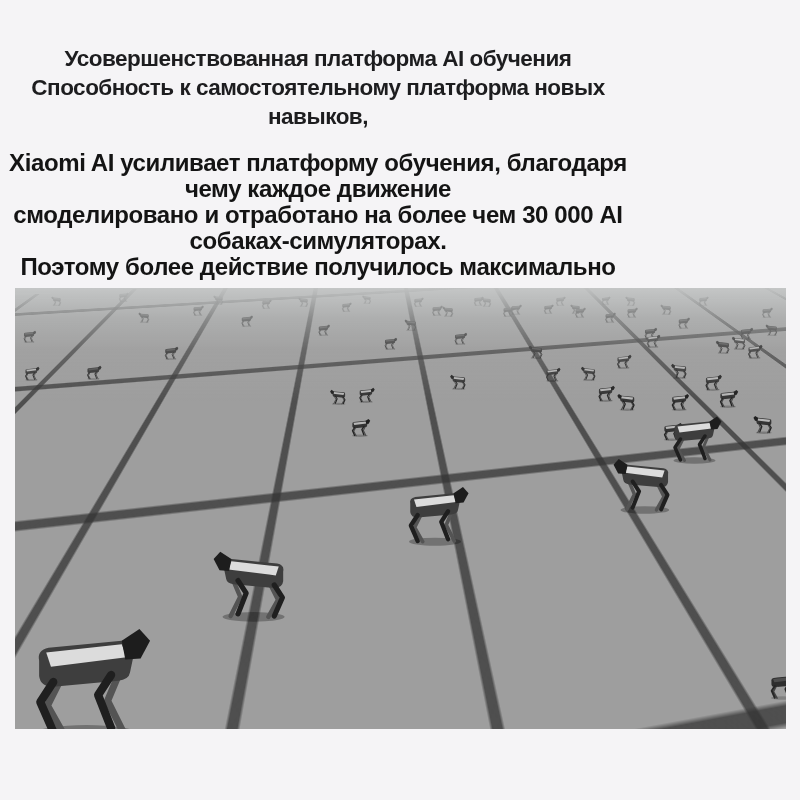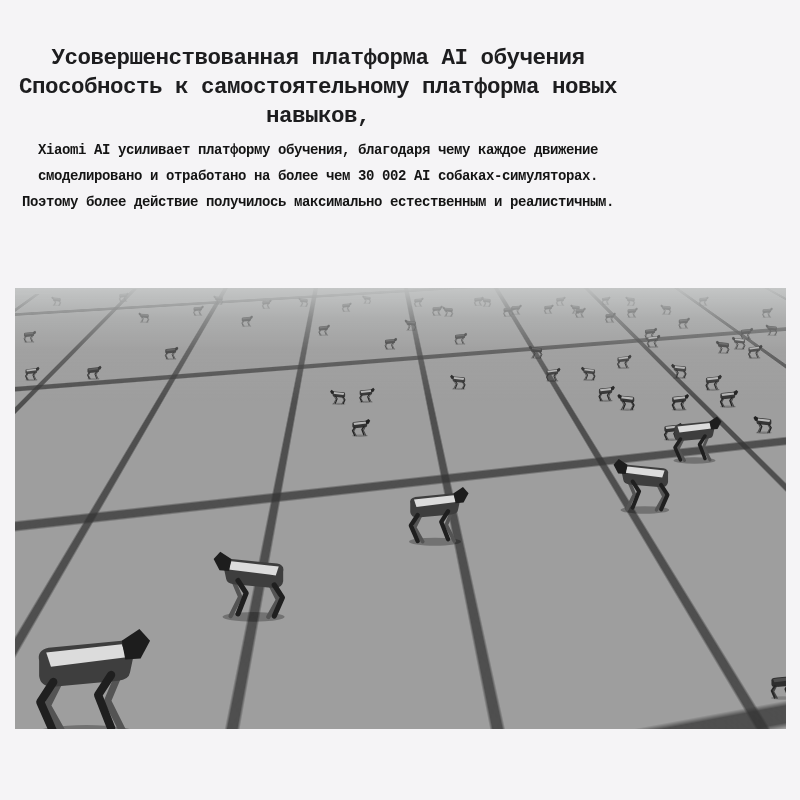--- a/index.html
+++ b/index.html
@@ -2,37 +2,37 @@
 <html><head>
 <meta charset="utf-8">
 <style>
   * { margin:0; padding:0; box-sizing:border-box; }
   html,body { width:800px; height:800px; }
   body {
     font-family:"Liberation Sans", sans-serif;
     background:#f5f4f6;
     overflow:hidden;
   }
-  .page { position:relative; width:636px; height:800px;font-family:Liberation Mono, monospace; }
+  .page { position:relative; width:636px; height:800px; }
 
   
   .headline {
     padding-top:44px;
     text-align:center;
     font-size:22.5px;
     line-height:29px;
     font-weight:700;
     letter-spacing:-0.5px;
     color:#1d1d1f;
     font-stretch:condensed;
   }
   .intro {
-    margin-top:6px;
+    margin-top:19px;
     text-align:center;
-    font-size:14px;
+    font-size:24px;
     line-height:26px;
     font-weight:700;
     letter-spacing:-0.4px;
     color:#141414;
     font-stretch:condensed;
   }
 
   
   .sim-image {
     position:absolute;
@@ -73,21 +73,21 @@
 
 <div class="page">
 
   <div class="headline">
     <div>Усовершенствованная платформа AI обучения</div>
     <div>Способность к самостоятельному платформа новых навыков,</div>
   </div>
 
   <div class="intro">
     <div>Xiaomi AI усиливает платформу обучения, благодаря чему каждое движение</div>
-    <div>смоделировано и отработано на более чем 30 002 AI собаках-симуляторах.</div>
+    <div>смоделировано и отработано на более чем 30 000 AI собаках-симуляторах.</div>
     <div>Поэтому более действие получилось максимально естественным и реалистичным.</div>
   </div>
 
   <div class="sim-image" title="Grayscale 3D simulation: dozens of quadruped robot dogs training on an endless perspective tiled floor">
     <div class="floor"></div>
     <div class="robots-layer">
         <svg class="robot far" viewBox="0 0 120 100" style="width: 16.9px; height: 13px; left: calc(1.9% - 8.45px); top: 9.5%;">
           <use href="#robodog"></use>
         </svg>
         <svg class="robot far" viewBox="0 0 120 100" style="width: 13px; height: 10px; left: calc(5.4% - 6.5px); top: 1.8%; transform: scaleX(-1);">

